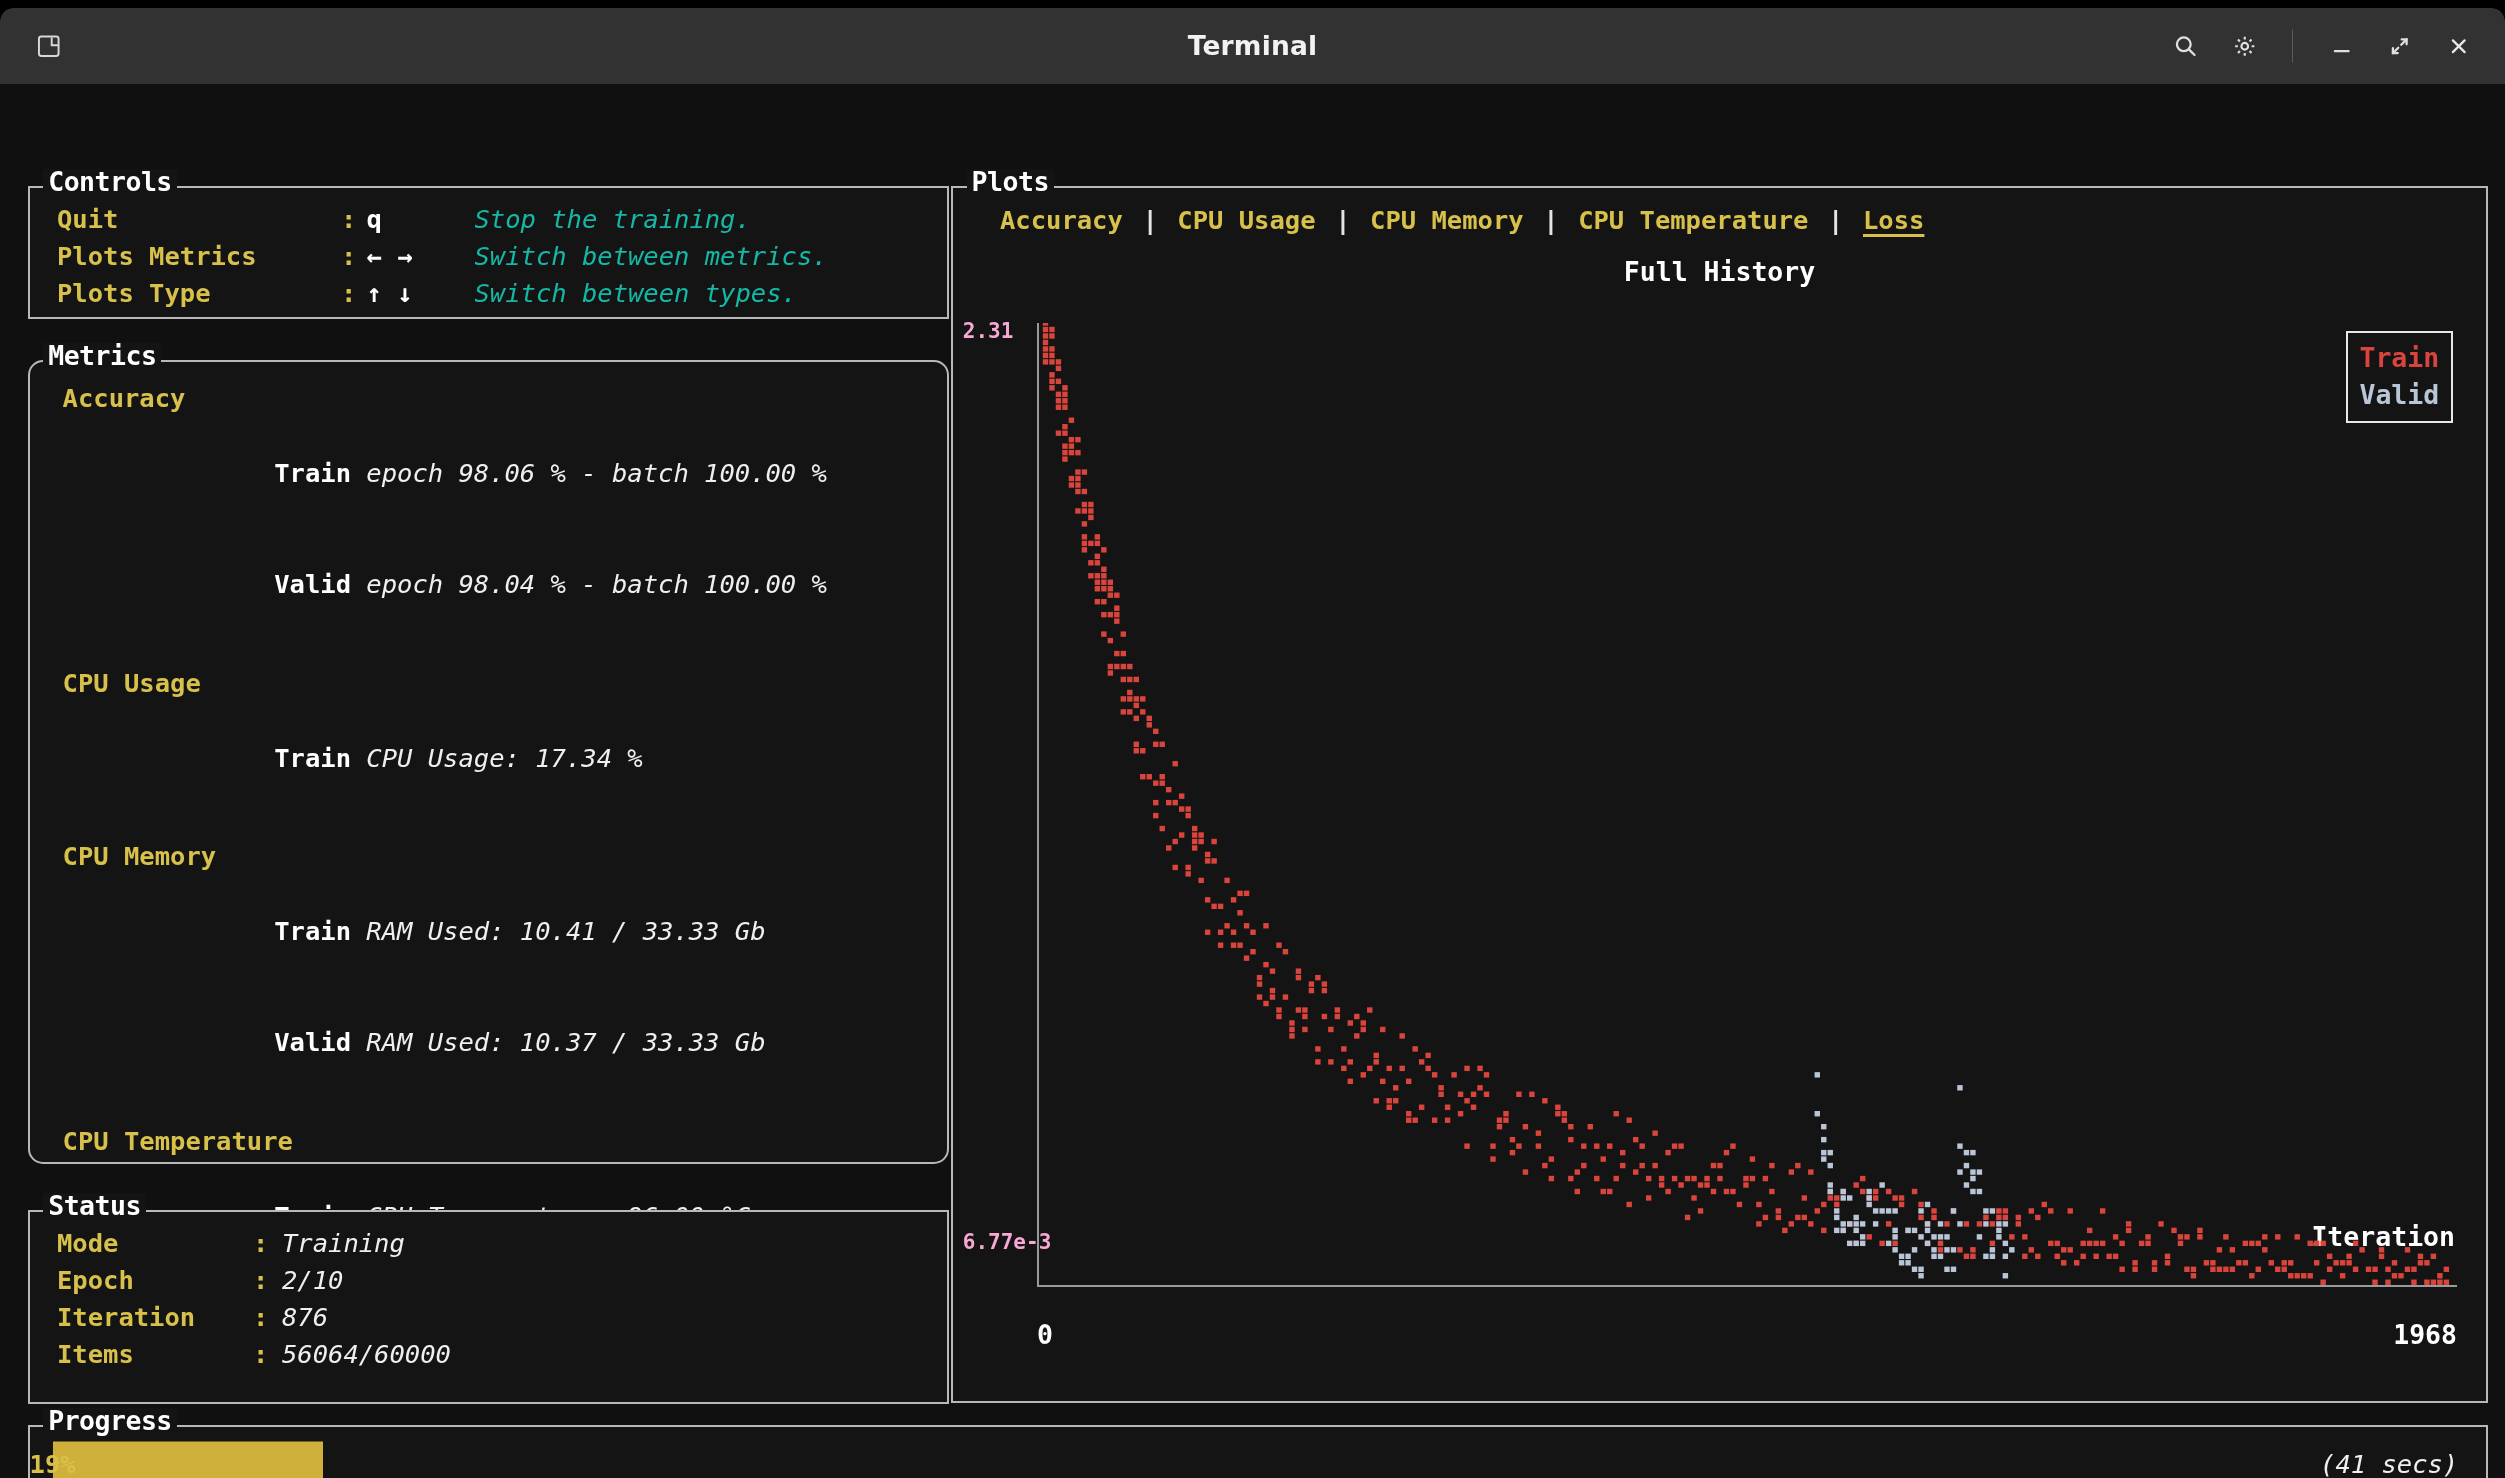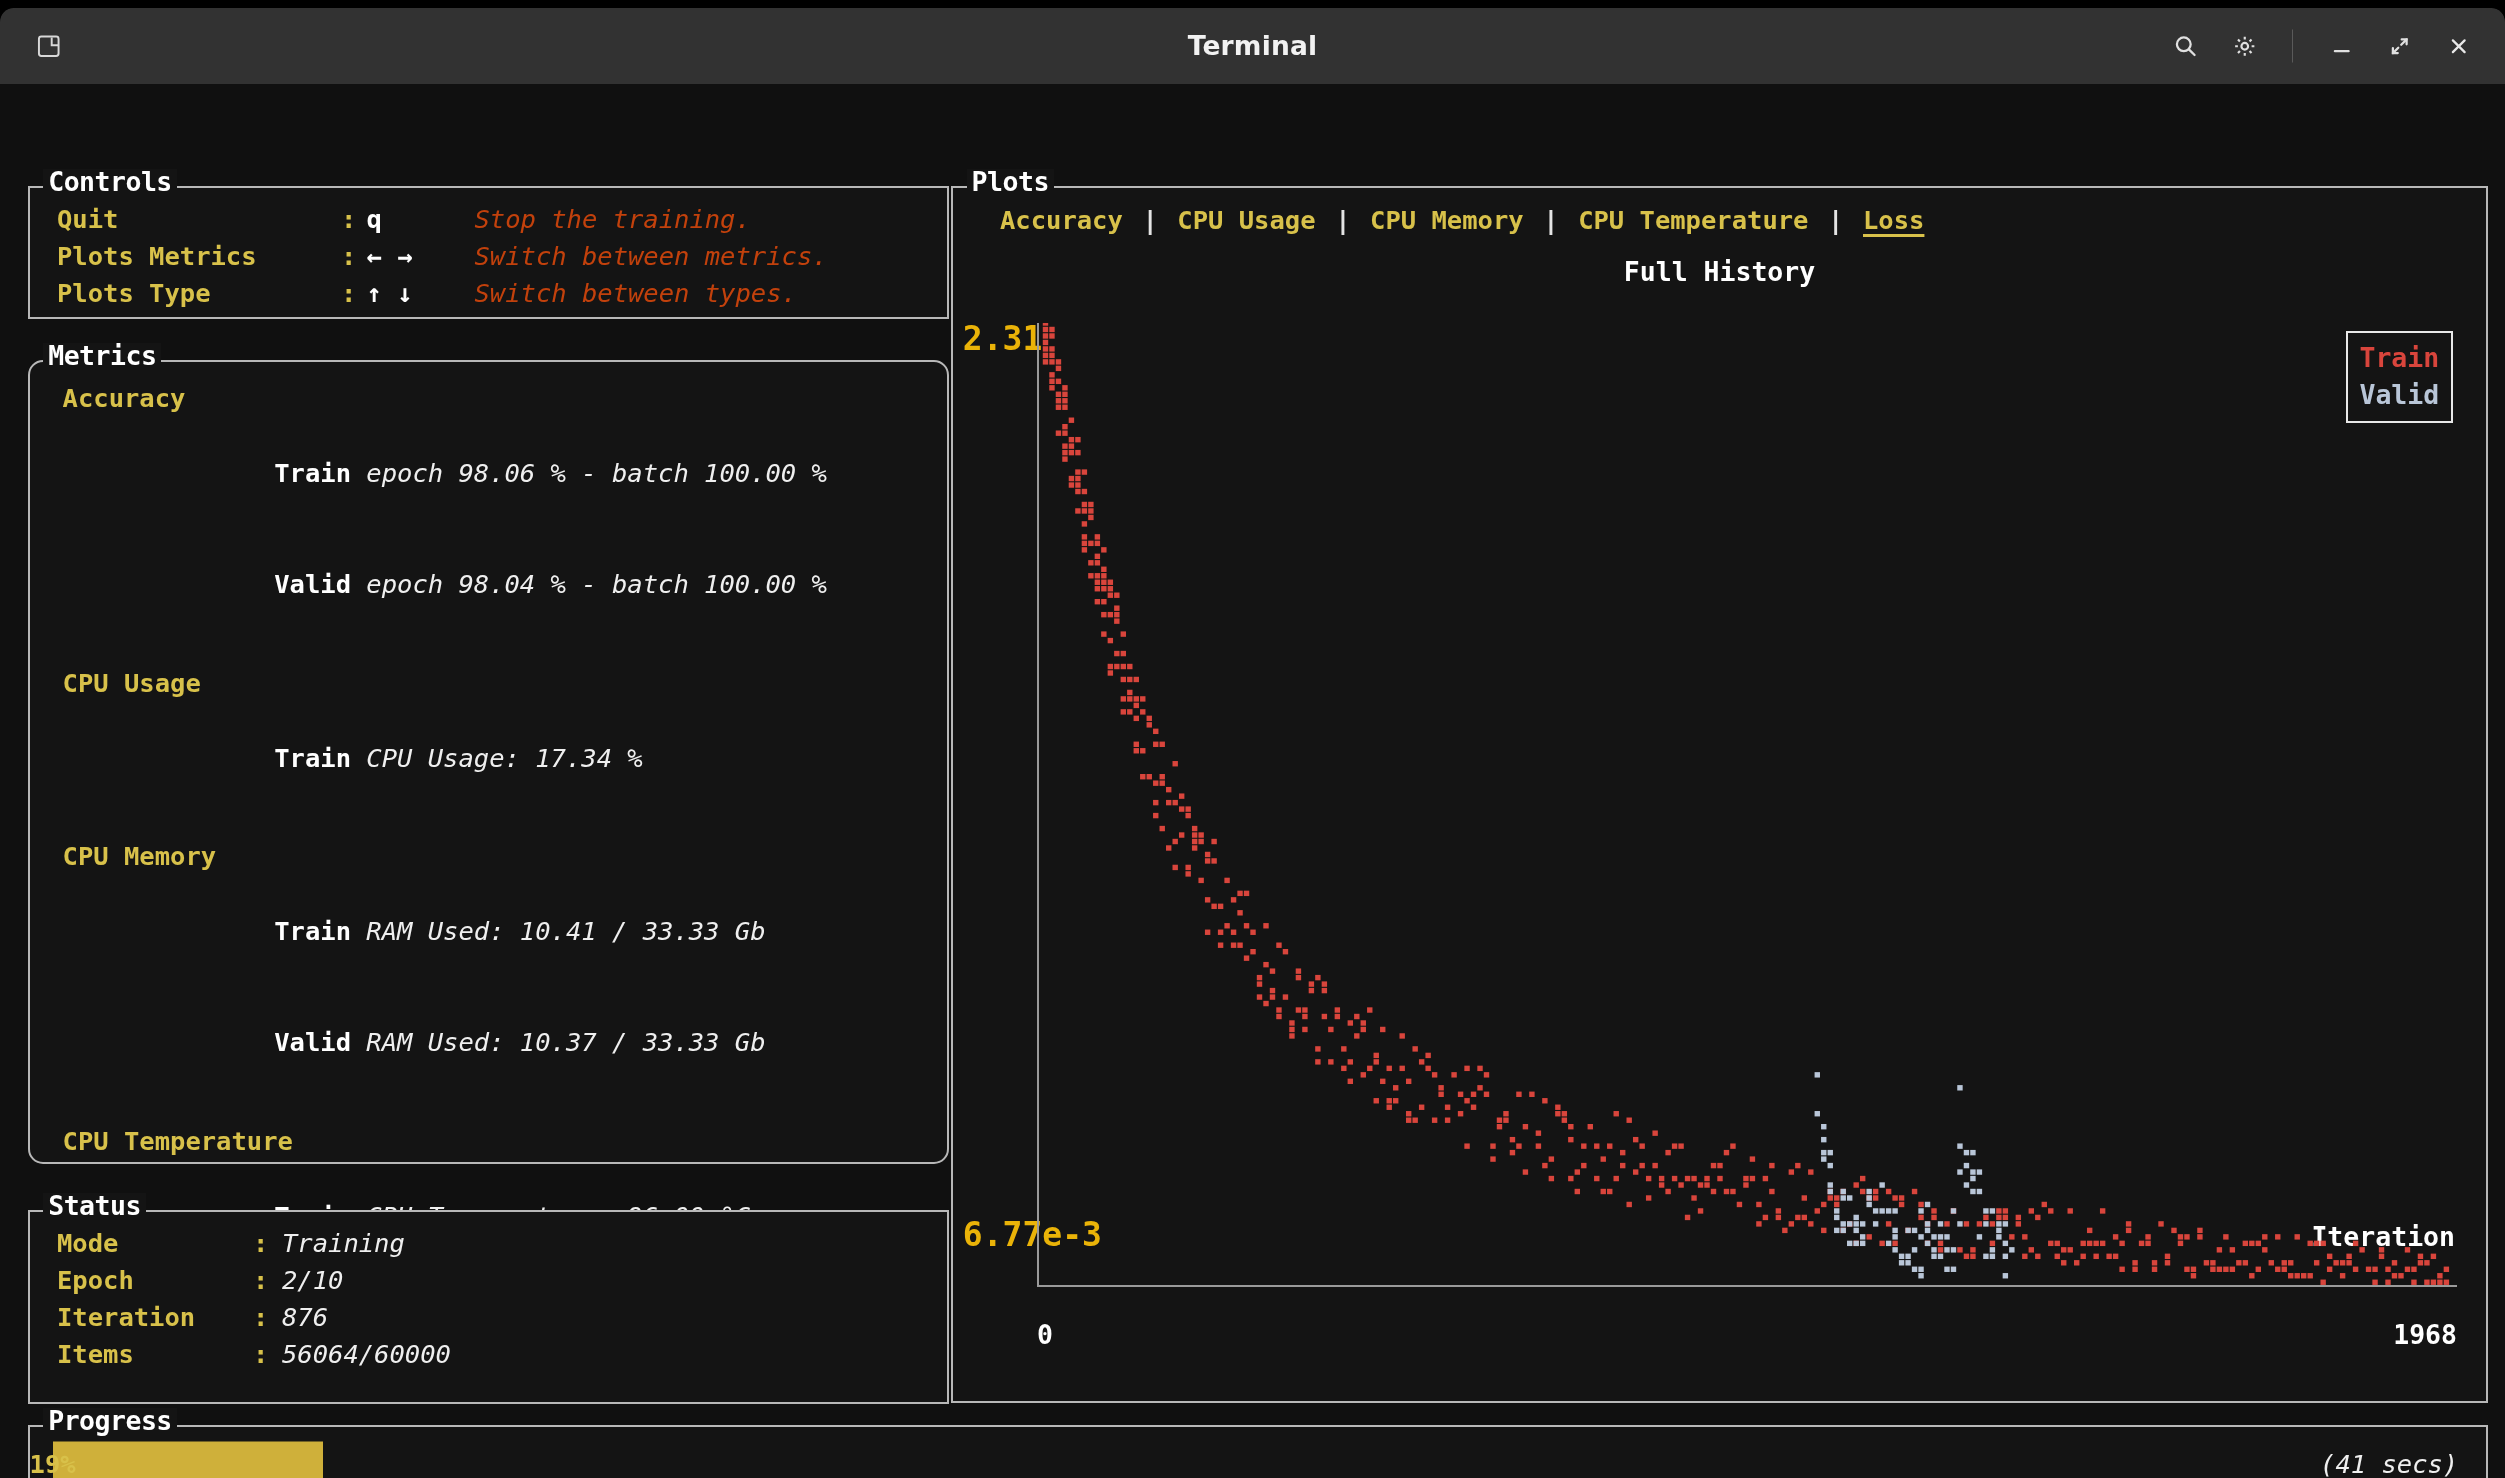--- a/index.html
+++ b/index.html
@@ -90,21 +90,21 @@
     display: flex; align-items: baseline;
     font-size: 25.5px; line-height: 37px;
     white-space: pre;
   }
   .ctrl-label {
     color: #d8c14a; font-weight: bold;
     width: 284px; display: inline-block;
   }
   .ctrl-colon { color: #d8c14a; font-weight: bold; width: 25.5px; }
   .ctrl-key { color: #ffffff; font-weight: bold; width: 108px; display: inline-block; }
-  .ctrl-desc { color: #c2410c; font-style: italic; }
+  .ctrl-desc { color: #14b8a6; font-style: italic; }
 
   
   #metrics { left: 19.6px; top: 276px; width: 921px; height: 804px; border-radius: 15px; }
   .metrics-inner { padding: 17.6px 0 0 33px; }
   .metric-group { margin-bottom: 23.5px; }
   .metric-title {
     color: #d8c14a; font-weight: bold; font-size: 25.5px;
     line-height: 39px;
   }
   .metric-line { font-size: 25.5px; line-height: 37px; white-space: pre; padding-left: 27.4px; }
@@ -167,21 +167,21 @@
     margin-top: 15.7px;
   }
 
   
   .chart-wrap {
     position: absolute;
     left: 0; right: 0; top: 116px; bottom: 0;
   }
   .ymax, .ymin {
     position: absolute;
-    color: #eab308; font-weight: bold; font-size: 33px;
+    color: #f9a8d4; font-weight: bold; font-size: 21px;
     white-space: nowrap;
   }
   .ymax { left: 9.8px; top: 15.7px; }
   .ymin { left: 9.8px; bottom: 147px; }
   .xmin, .xmax {
     position: absolute; bottom: 51px;
     color: #ffffff; font-weight: bold; font-size: 26.5px;
   }
   .xmin { left: 84px; }
   .xmax { right: 29px; }

